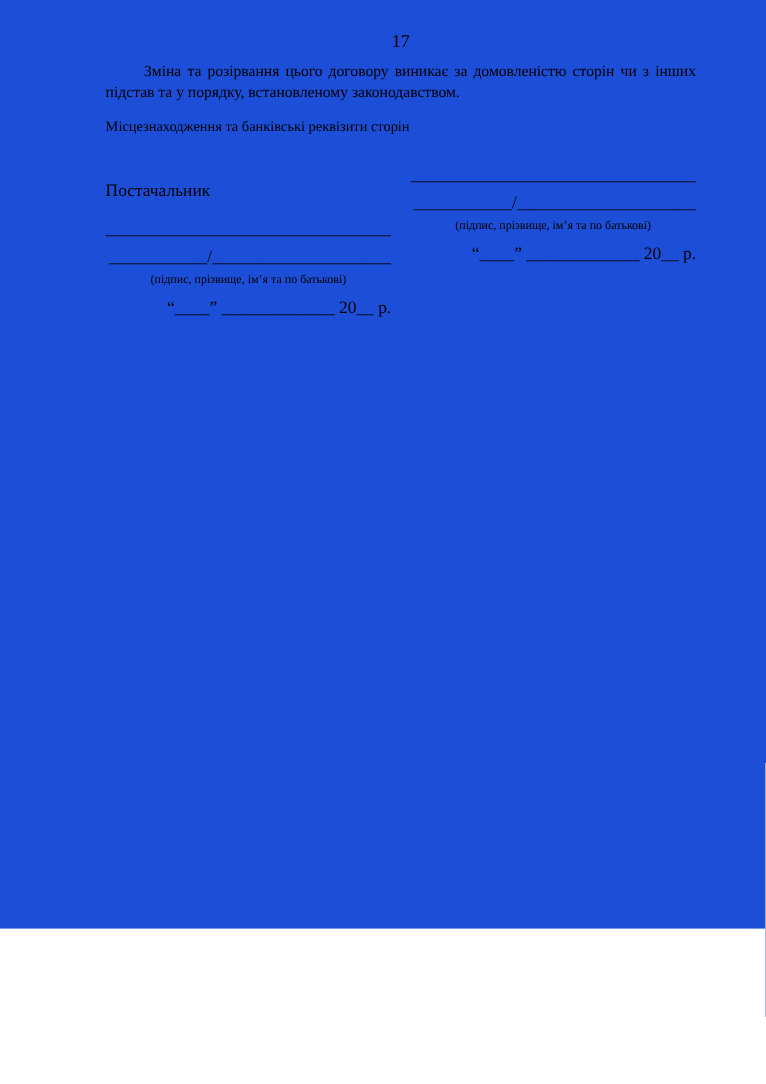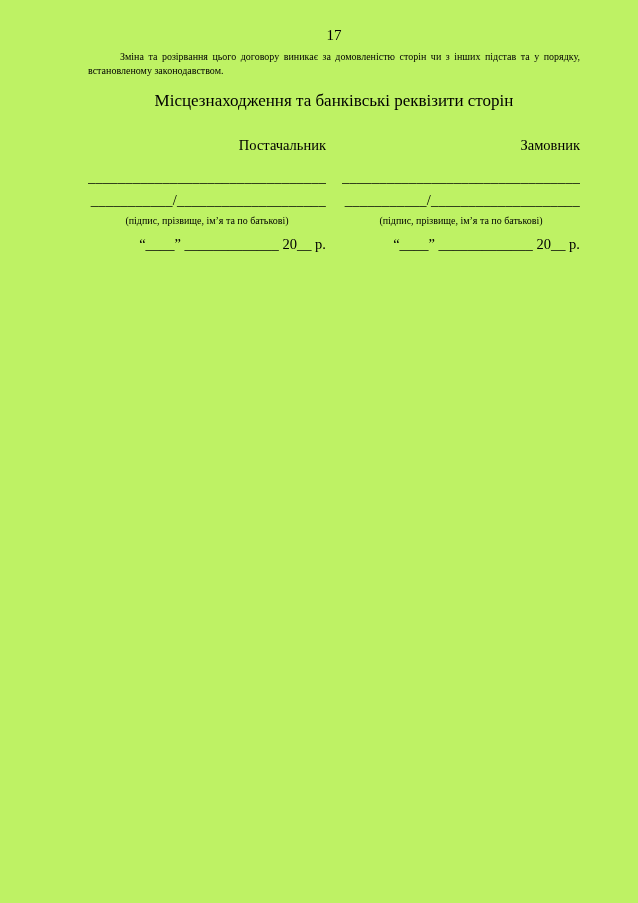--- a/index.html
+++ b/index.html
@@ -3,61 +3,60 @@
   <meta charset="utf-8">
   <style>
     html, body {
       margin: 0;
       padding: 0;
       background: #ffffff;
     }
     .page {
       position: relative;
       width: 638px;
-      height: 903px;
-      background: #bef264;
+      height: 774px;
+      background: #1d4ed8;
       color: #000000;
       font-family: "Liberation Serif", serif;
       box-sizing: border-box;
       padding: 26px 58px 0 88px;
       overflow: hidden;
     }
     .page-number {
       text-align: center;
       font-size: 15px;
       line-height: 1.3;
       margin: 0 0 4px 0;
     }
     .body-text p {
       margin: 0;
-      font-size: 10px;
+      font-size: 13px;
       line-height: 1.45;
       text-align: justify;
       text-indent: 32px;
     }
     .section-heading {
-      text-align: center;
-      font-size: 17px;
+      font-size: 12px;
       line-height: 1.45;
       margin: 10px 0 4px 0;
       font-weight: normal;
     }
     .sig-section {
       display: flex;
       gap: 16px;
       margin-top: 20px;
     }
     .sig-col {
       flex: 1;
       min-width: 0;
       font-size: 14.5px;
     }
     .sig-title {
-      text-align: right;
-      margin: 4px 0 12px 0;
+      text-align: left;
+      margin: 16px 0 12px 0;
     }
     .sig-line {
       white-space: nowrap;
       overflow: hidden;
       line-height: 1.6;
       letter-spacing: 0.2px;
       text-align: right;
     }
     .sig-caption {
       font-size: 10px;
@@ -88,21 +87,20 @@
 
     <div class="sig-col">
       <div class="sig-title">Постачальник</div>
       <div class="sig-line">________________________________</div>
       <div class="sig-line">___________/____________________</div>
       <div class="sig-caption">(підпис, прізвище, ім’я та по батькові)</div>
       <div class="sig-date">“____” _____________ 20__ р.</div>
     </div>
 
     <div class="sig-col">
-      <div class="sig-title">Замовник</div>
       <div class="sig-line">________________________________</div>
       <div class="sig-line">___________/____________________</div>
       <div class="sig-caption">(підпис, прізвище, ім’я та по батькові)</div>
       <div class="sig-date">“____” _____________ 20__ р.</div>
     </div>
 
   </div>
 
 </div>
 

